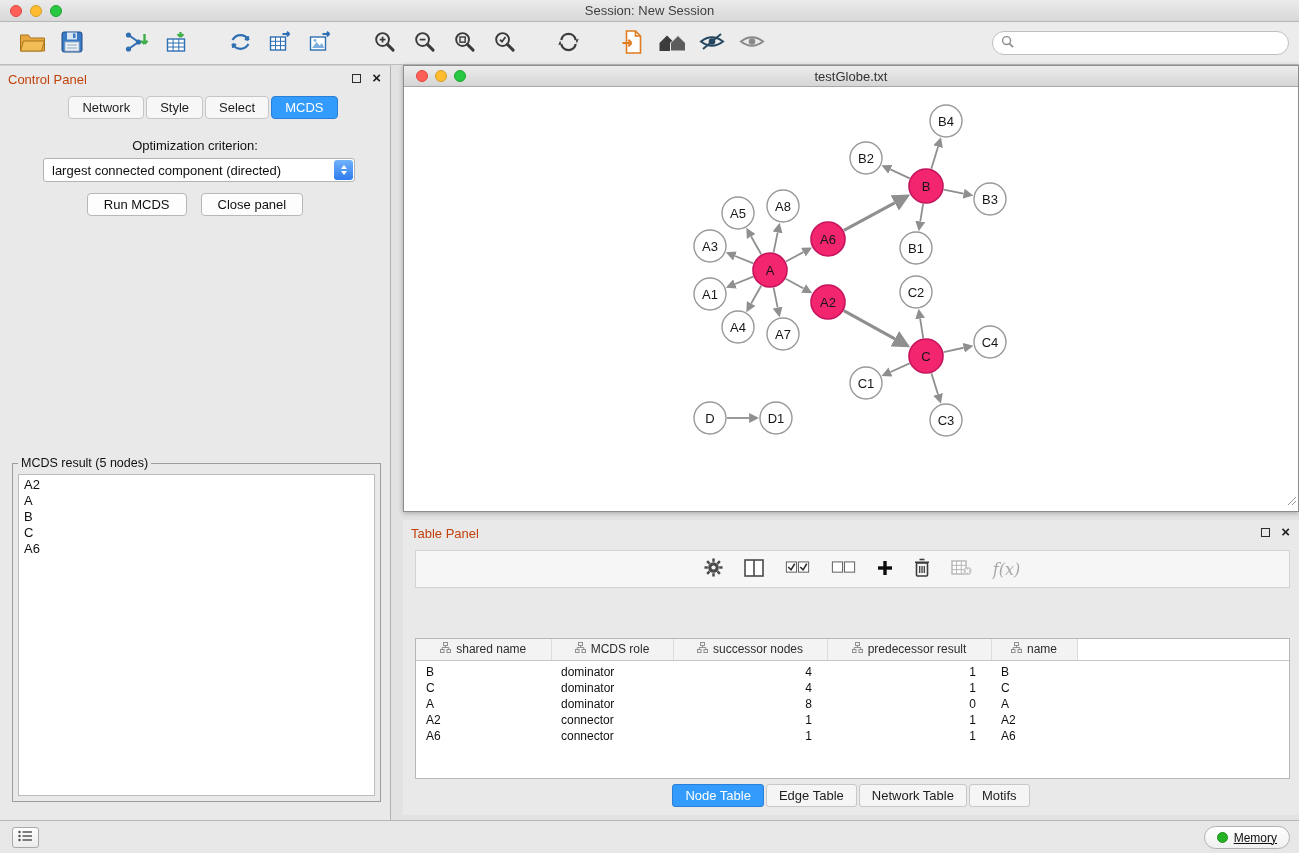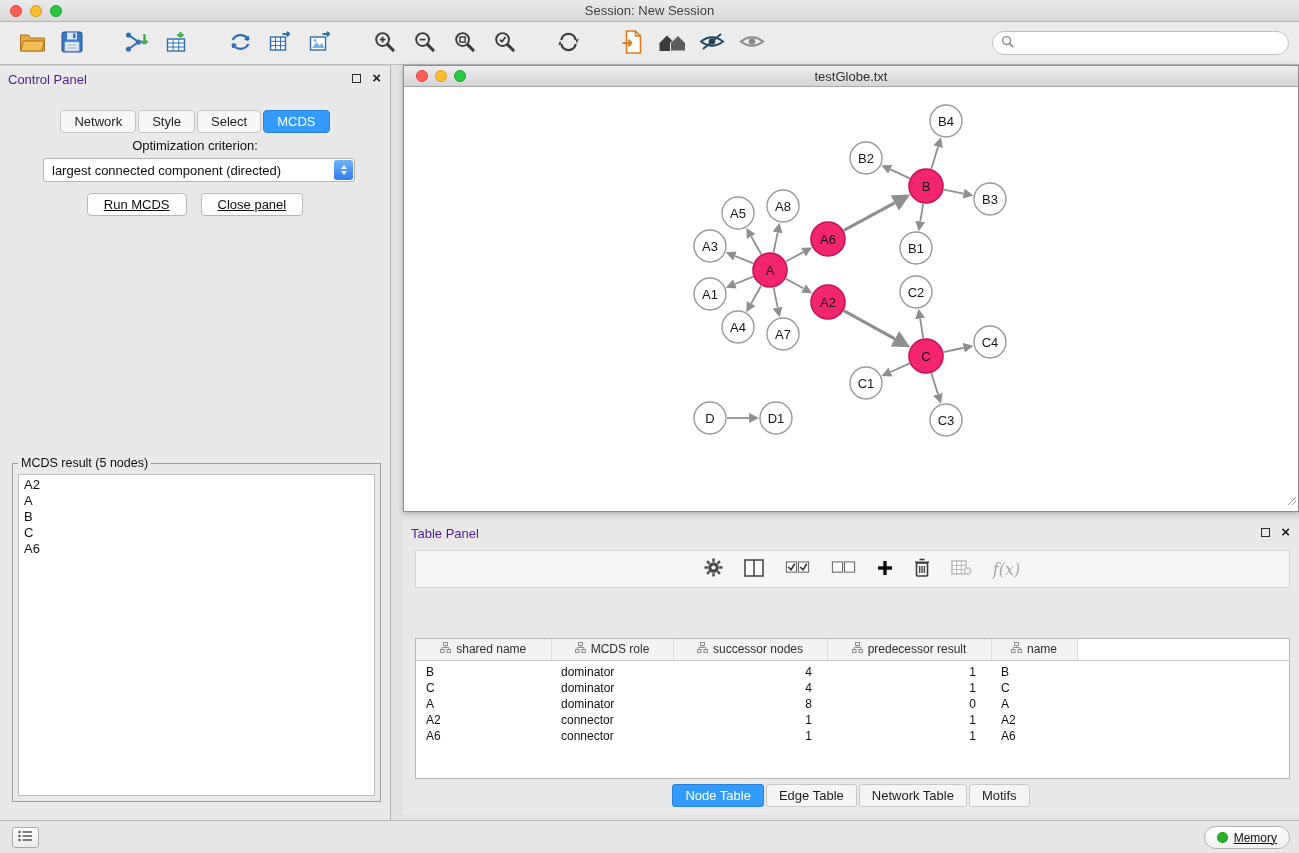--- a/index.html
+++ b/index.html
@@ -25,39 +25,39 @@
           background:none;border:none;padding:0;margin:0 2px;}
   .tb-gap{width:24px;}
   .search-wrap{position:absolute;right:10px;top:9px;width:297px;height:24px;background:#fff;
                border:1px solid #bfbfbf;border-radius:12px;display:flex;align-items:center;padding:0 8px;}
   .search-wrap input{border:none;outline:none;flex:1;font-size:13px;background:transparent;margin-left:5px;
                      font-family:inherit;}
 
   
   .control-panel{position:absolute;left:0;top:65px;width:391px;height:755px;background:#e9e9e9;
                  border-right:1px solid #b1b1b1;border-top:1px solid #d2d2d2;}
-  .panel-title{position:absolute;left:8px;top:6px;font-size:13px;color:#4c1d95;}
+  .panel-title{position:absolute;left:8px;top:6px;font-size:13px;color:#c2410c;}
   .panel-hbtns{position:absolute;right:9px;top:7px;display:flex;gap:11px;align-items:center;}
   .float-btn{width:9px;height:9px;border:1.5px solid #2d2d2d;background:transparent;padding:0;}
   .close-btn{font-size:15px;font-weight:bold;color:#1d1d1d;line-height:10px;background:none;border:none;padding:0;}
-  .cp-tabs{position:absolute;left:0;top:30px;width:100%;display:flex;justify-content:center;gap:2px;margin-top:14px;}
+  .cp-tabs{position:absolute;left:8px;top:30px;width:100%;display:flex;justify-content:center;gap:2px;}
   .ptab{font-size:13px;padding:3px 13px;background:#f7f7f7;border:1px solid #c6c6c6;color:#1d1d1d;
         border-radius:4px;font-family:inherit;}
   .ptab.sel{background:#339bfb;border-color:#2a7fd8;color:#fff;}
   .opt-label{position:absolute;left:0;top:72px;width:100%;text-align:center;font-size:13px;color:#101010;}
   .dropdown{position:absolute;left:43px;top:92px;width:312px;height:24px;background:#fff;
             border:1px solid #b3b3b3;border-radius:3px;display:flex;align-items:center;}
   .dd-value{flex:1;font-size:13px;padding-left:8px;color:#101010;white-space:nowrap;overflow:hidden;}
   .dd-stepper{width:19px;height:20px;background:linear-gradient(#72b3fa,#2d7cf0);border-radius:3px;
               margin-right:1px;display:flex;flex-direction:column;align-items:center;justify-content:center;gap:2px;}
   .tri-up{width:0;height:0;border-left:3.5px solid transparent;border-right:3.5px solid transparent;border-bottom:4px solid #fff;}
   .tri-down{width:0;height:0;border-left:3.5px solid transparent;border-right:3.5px solid transparent;border-top:4px solid #fff;}
   .cp-buttons{position:absolute;left:0;top:127px;width:100%;display:flex;justify-content:center;gap:14px;}
   .btn{font-size:13px;padding:3px 16px;background:#fdfdfd;border:1px solid #b7b7b7;border-radius:4px;
-       color:#101010;font-family:inherit;text-decoration:underline;}
+       color:#101010;font-family:inherit;}
   .mcds-box{position:absolute;left:12px;right:9px;top:390px;bottom:18px;border:1px solid #9d9d9d;
             padding:4px 5px 5px 5px;margin:0;}
   .mcds-box legend{font-size:12.5px;padding:0 3px;color:#101010;}
   .mcds-list{width:100%;height:100%;background:#fff;border:1px solid #bcbcbc;overflow:auto;padding:2px 5px;}
   .mcds-item{font-size:13px;line-height:16px;color:#101010;}
 
   
   .net-window{position:absolute;left:403px;top:65px;width:896px;height:447px;background:#fff;
               border:1px solid #8d8d8d;box-shadow:0 1px 5px rgba(0,0,0,0.28);}
   .net-titlebar{position:absolute;left:0;top:0;width:100%;height:21px;

